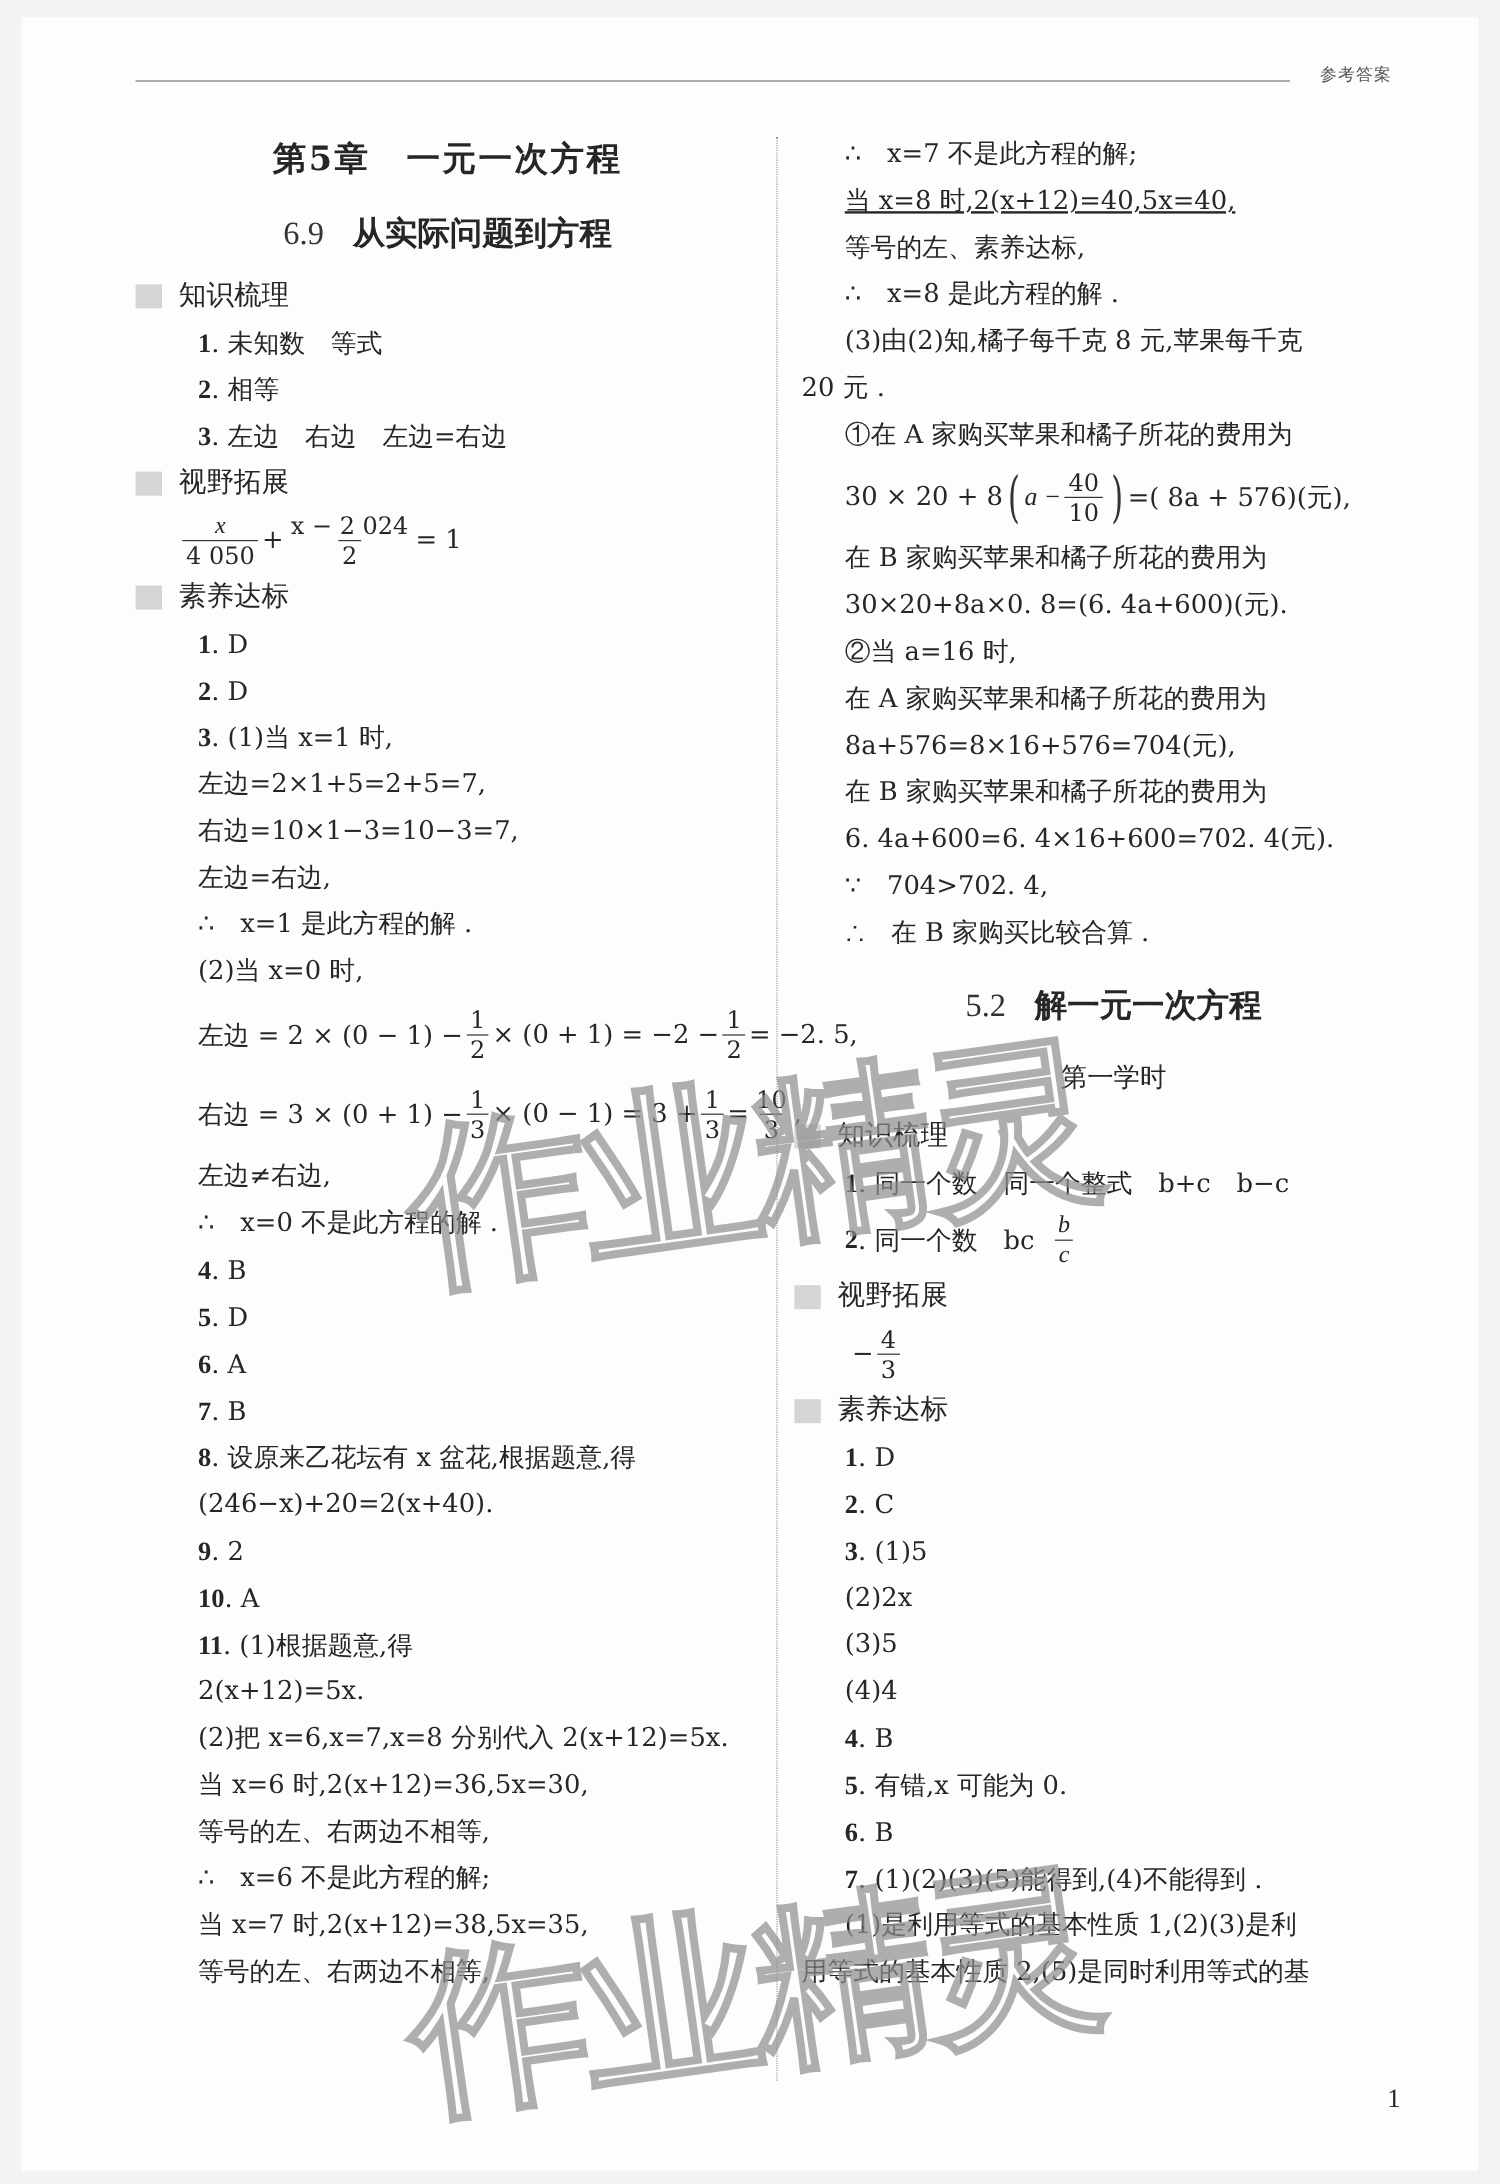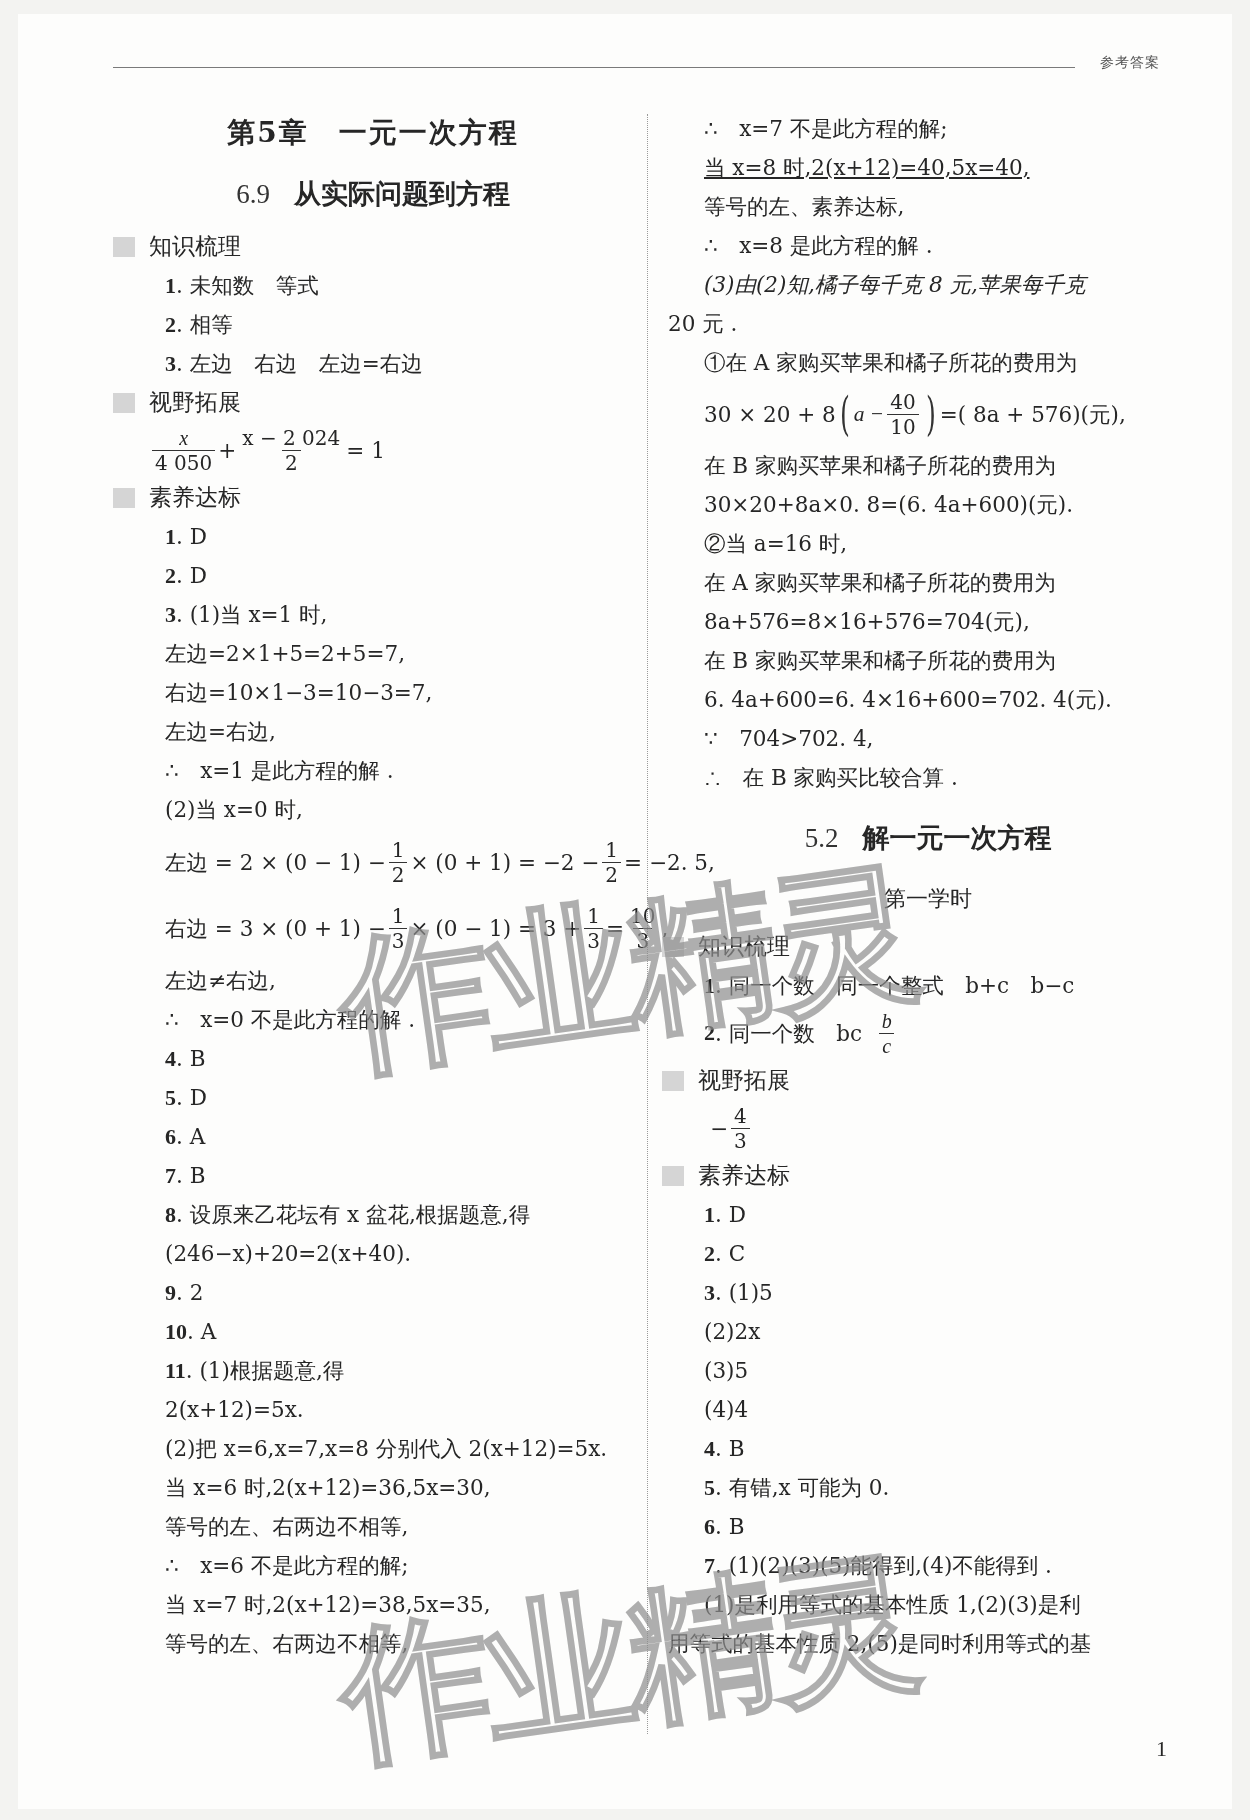--- a/index.html
+++ b/index.html
@@ -162,21 +162,21 @@
     <div class="line l0">∴　x=6 不是此方程的解;</div>
     <div class="line l0">当 x=7 时,2(x+12)=38,5x=35,</div>
     <div class="line l0">等号的左、右两边不相等,</div>
   </div>
 
   <div class="col col-right">
     <div class="line" style="padding-left:36px;">∴　x=7 不是此方程的解;</div>
     <div class="line" style="padding-left:36px;text-decoration:underline;">当 x=8 时,2(x+12)=40,5x=40,</div>
     <div class="line" style="padding-left:36px;">等号的左、素养达标,</div>
     <div class="line" style="padding-left:36px;">∴　x=8 是此方程的解 .</div>
-    <div class="line" style="padding-left:36px;font-style:italic;">(3)由(2)知,橘子每千克 8 元,苹果每千克</div>
+    <div class="line" style="padding-left:36px;">(3)由(2)知,橘子每千克 8 元,苹果每千克</div>
     <div class="line" style="padding-left:0;">20 元 .</div>
     <div class="line" style="padding-left:36px;">①在 A 家购买苹果和橘子所花的费用为</div>
     <div class="frac-line" style="padding-left:36px;height:64px;">
       <span>30 × 20 + 8</span>
       <span class="paren-big">(</span>
       <span class="it">a −</span>
       <span class="frac">
           <span class="n">40</span>
           <span class="d">10</span>
         </span>

